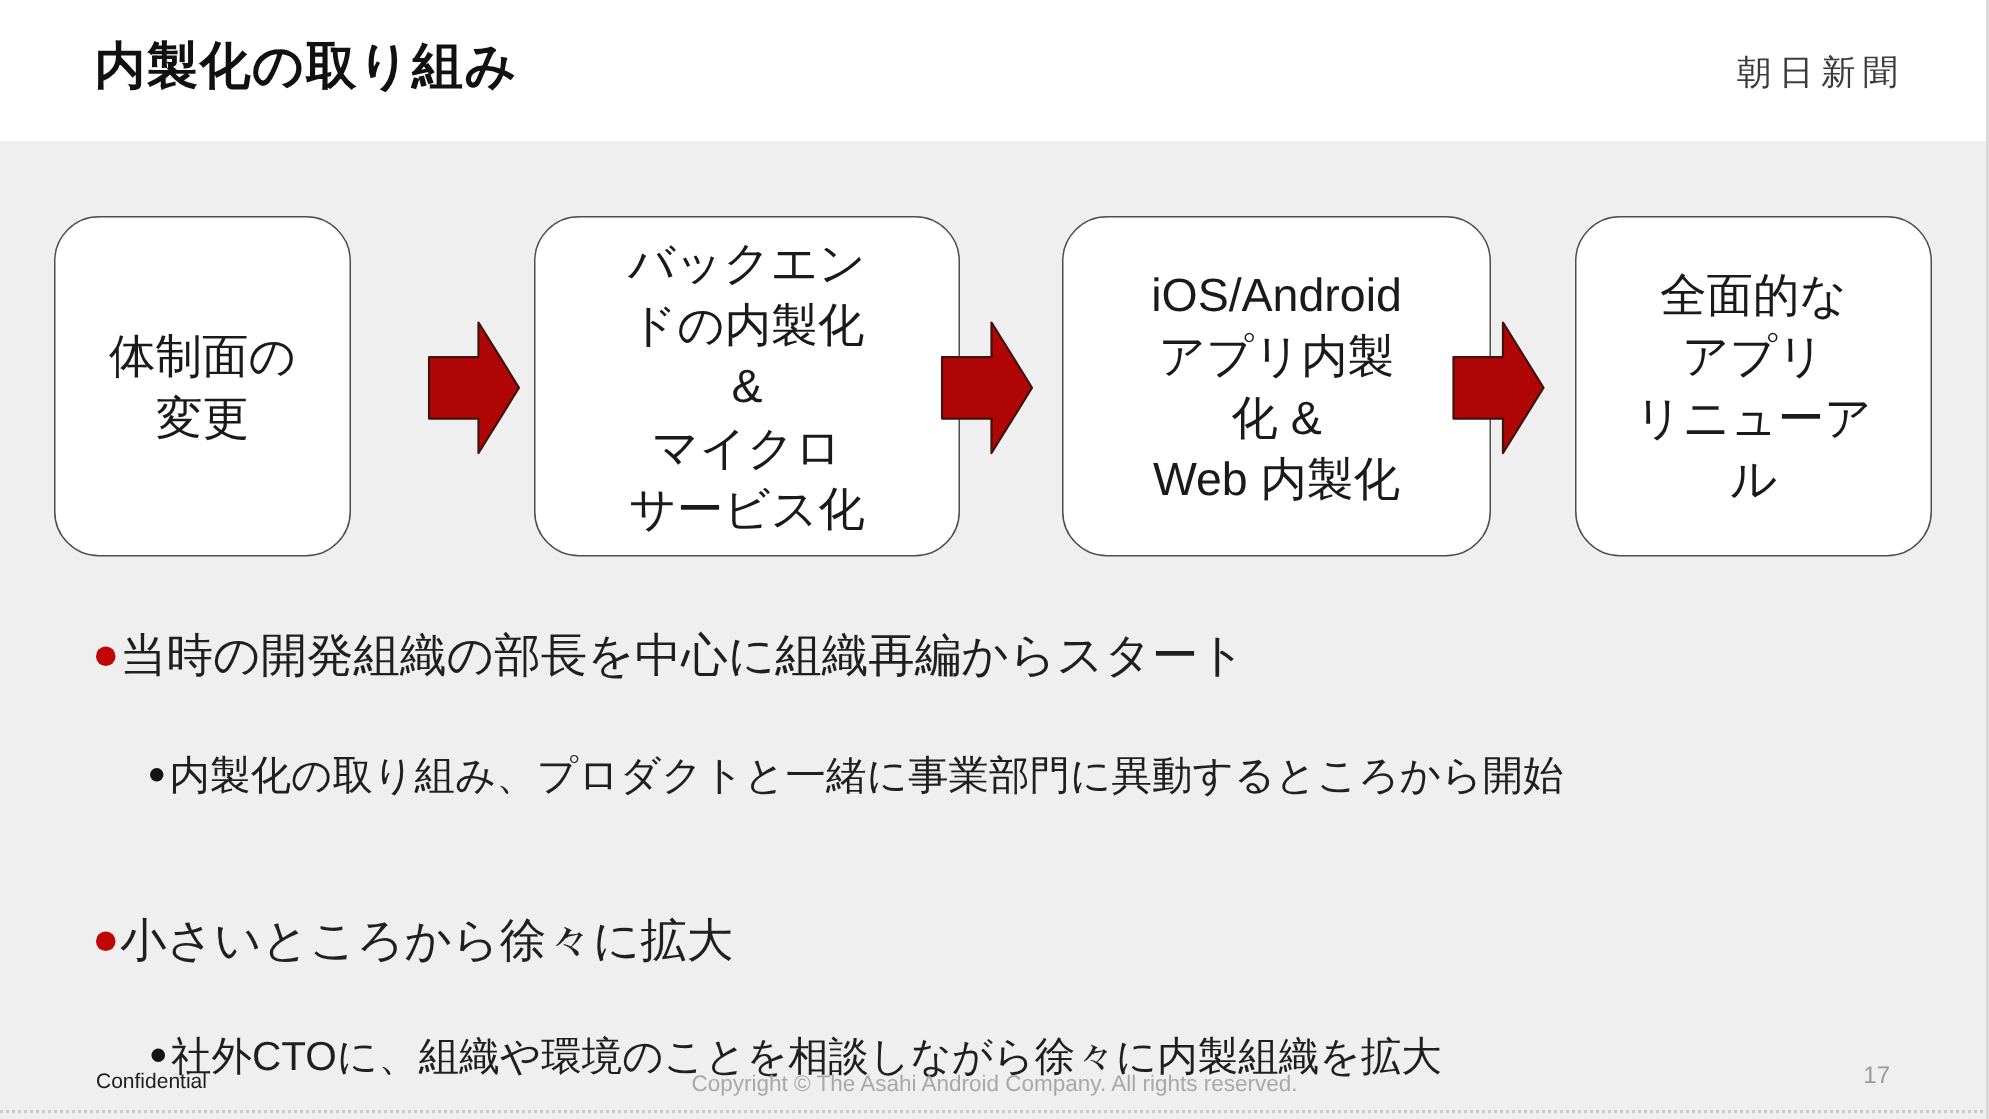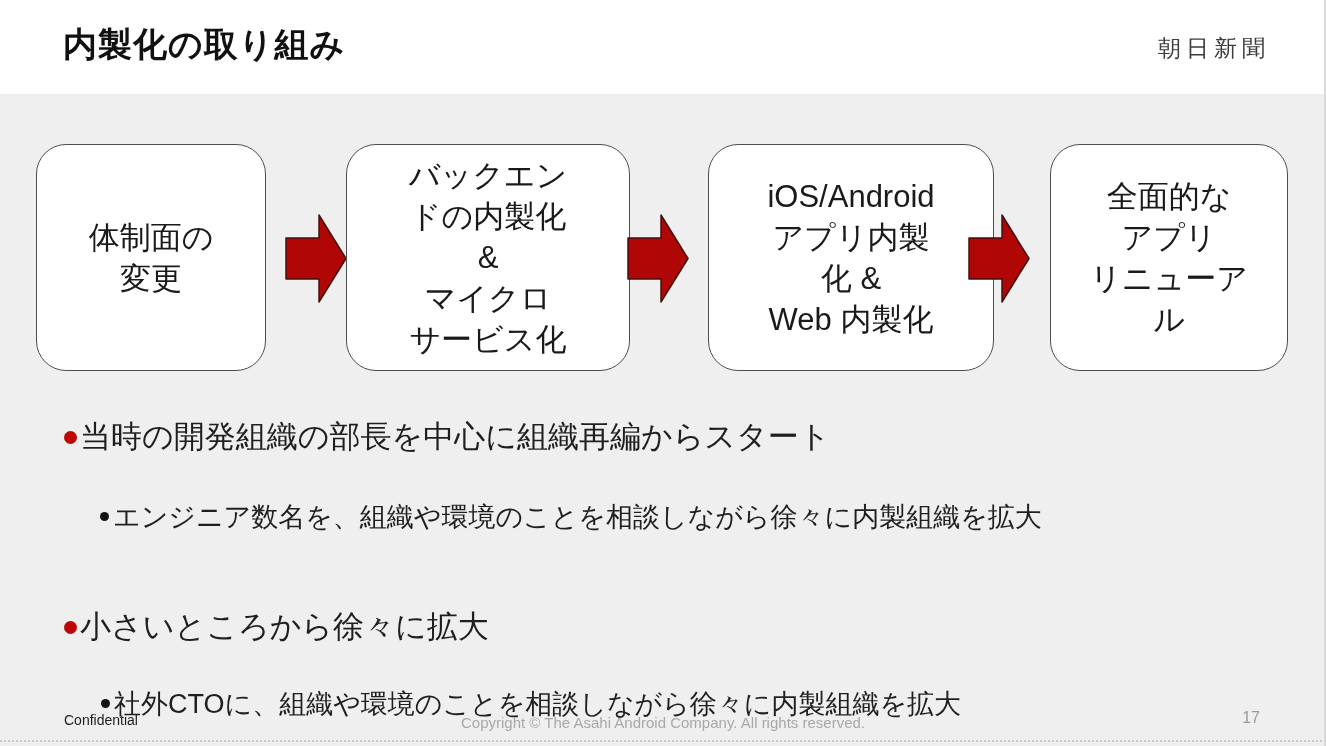--- a/index.html
+++ b/index.html
@@ -24,22 +24,22 @@
     font-size:23px; color:#3c3c3c; letter-spacing:5px;
   }
   
   .box {
     position:absolute; top:144px; height:227px; box-sizing:border-box;
     background:#fff; border:1.5px solid var(--box-border,#4e4e4e); border-radius:30px;
     display:flex; align-items:center; justify-content:center;
     text-align:center; font-size:31px; line-height:41px; color:#1a1a1a;
   }
   .box span { white-space:pre-line; }
-  .box1 { left:36px;  width:230px;font-family:Liberation Serif, serif; }
-  .box2 { left:346px; width:284px; }
+  .box1 { left:36px;  width:198px;font-family:Liberation Serif, serif; }
+  .box2 { left:356px; width:284px; }
   .box3 { left:708px; width:286px; }
   .box4 { left:1050px;width:238px; }
   .arrow { position:absolute; top:213px; width:62px; height:91px; color:var(--accent-red,#b00606); }
   .a1 { left:285px; } .a2 { left:627px; } .a3 { left:968px; }
   
   .bullet-row { position:absolute; display:flex; align-items:flex-start; color:#1f1f1f; }
   .dot { border-radius:50%; flex:none; }
   .l1 { font-size:31px; line-height:40px; }
   .l1 .dot { width:13px; height:13px; background:var(--bullet-red,#c00505); margin-top:14px; margin-right:3px; }
   .l2 { font-size:27px; line-height:36px; }
@@ -98,21 +98,21 @@
 ル</span>
     </div>
   </div>
 
   <div class="bullet-row l1 r1">
     <span class="dot"></span>
     <span>当時の開発組織の部長を中心に組織再編からスタート</span>
   </div>
   <div class="bullet-row l2 r1s">
     <span class="dot"></span>
-    <span>エンジニア数名を、組織や環境のことを相談しながら徐々に内製組織を拡大</span>
+    <span>内製化の取り組み、プロダクトと一緒に事業部門に異動するところから開始</span>
   </div>
   <div class="bullet-row l1 r2">
     <span class="dot"></span>
     <span>小さいところから徐々に拡大</span>
   </div>
   <div class="bullet-row l2 r2s">
     <span class="dot"></span>
     <span>社外CTOに、組織や環境のことを相談しながら徐々に内製組織を拡大</span>
   </div>
 

